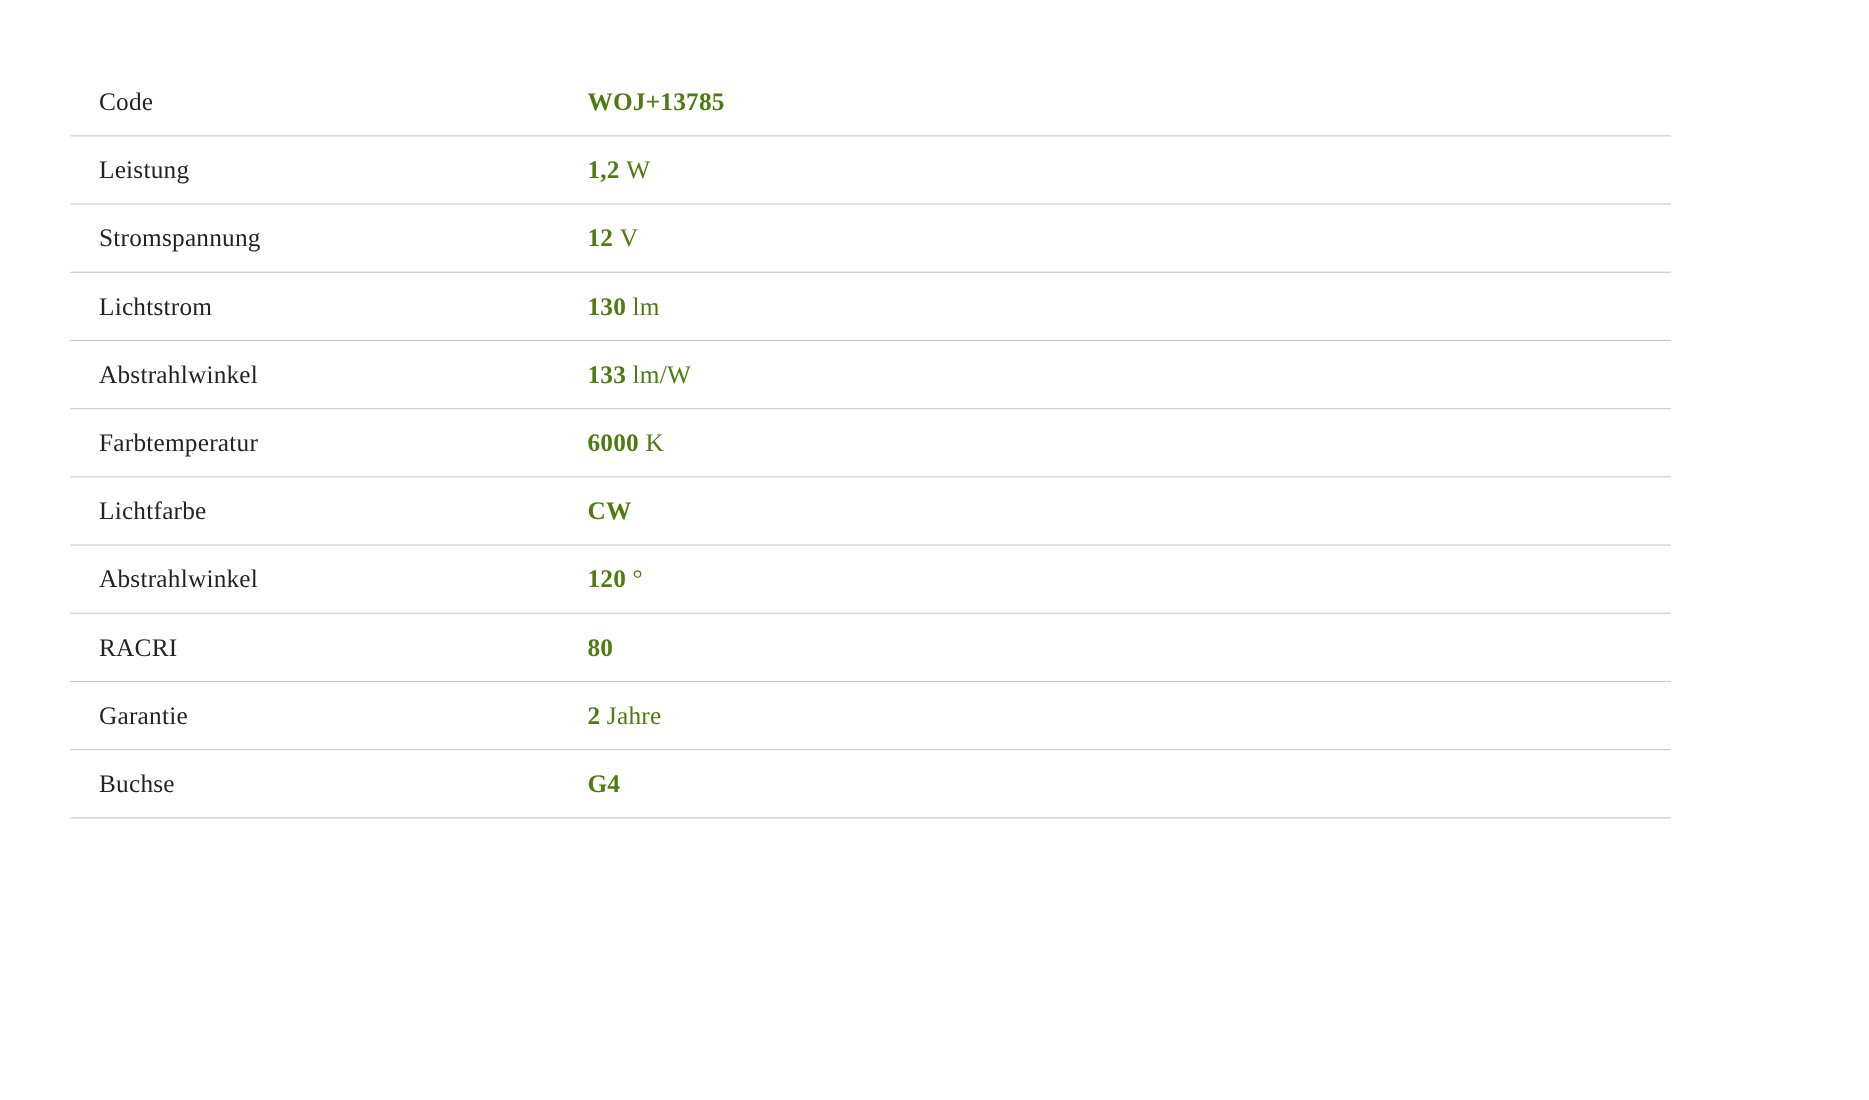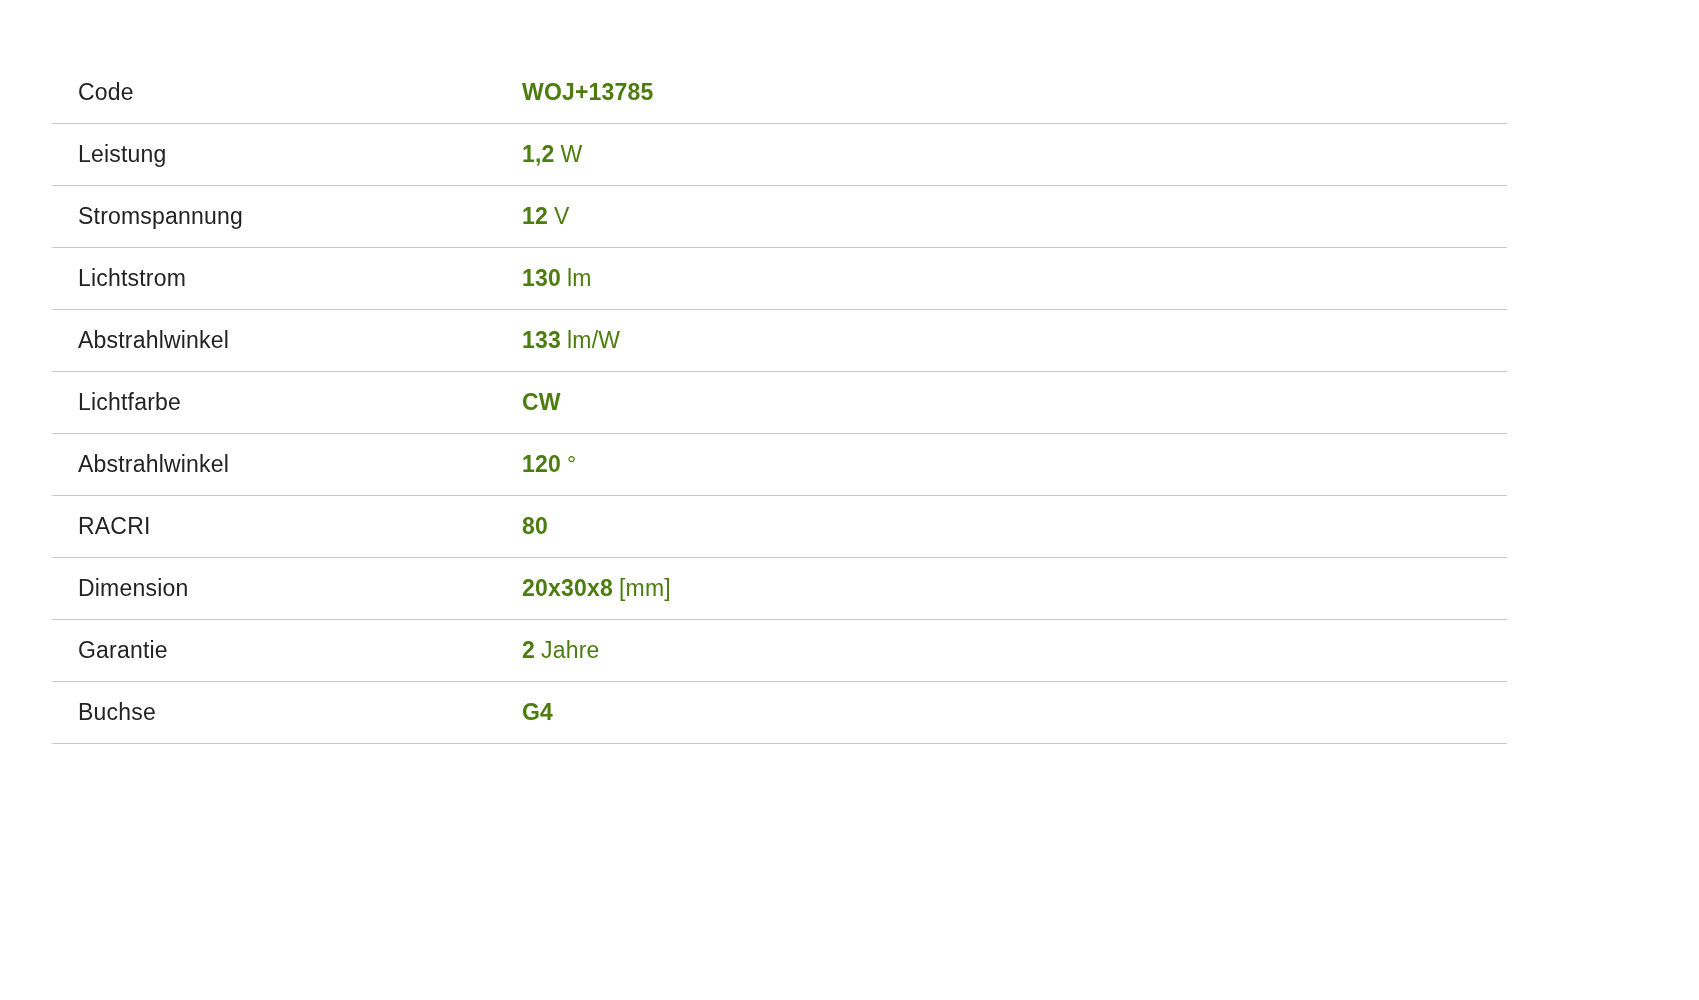--- a/index.html
+++ b/index.html
@@ -9,23 +9,24 @@
   }
   body {
     width: 1699px;
     height: 1000px;
     font-family: "Liberation Sans", sans-serif;
     color: #1a1a1a;
     overflow: hidden;
   }
   .spec-sheet {
     position: absolute;
-    left: 52px;
+    left: 64px;
     top: 62px;
     width: 1455px;
+    font-family: Liberation Serif, serif;
   }
   .spec-table {
     width: 100%;
     border-collapse: collapse;
     table-layout: fixed;
   }
   .spec-table tr {
     border-bottom: 1px solid #c9c9c9;
   }
   .spec-table td {
@@ -85,41 +86,41 @@
           <span class="v-main">130</span><span class="v-unit">lm</span>
         </td>
       </tr>
       <tr>
         <td class="label">Abstrahlwinkel</td>
         <td class="value">
           <span class="v-main">133</span><span class="v-unit">lm/W</span>
         </td>
       </tr>
       <tr>
+        <td class="label">Farbtemperatur</td>
+        <td class="value">
+          <span class="v-main">6000</span><span class="v-unit">K</span>
+        </td>
+      </tr>
+      <tr>
         <td class="label">Lichtfarbe</td>
         <td class="value">
           <span class="v-main">CW</span><span class="v-unit"></span>
         </td>
       </tr>
       <tr>
         <td class="label">Abstrahlwinkel</td>
         <td class="value">
           <span class="v-main">120</span><span class="v-unit">°</span>
         </td>
       </tr>
       <tr>
         <td class="label">RACRI</td>
         <td class="value">
           <span class="v-main">80</span><span class="v-unit"></span>
-        </td>
-      </tr>
-      <tr>
-        <td class="label">Dimension</td>
-        <td class="value">
-          <span class="v-main">20x30x8</span><span class="v-unit">[mm]</span>
         </td>
       </tr>
       <tr>
         <td class="label">Garantie</td>
         <td class="value">
           <span class="v-main">2</span><span class="v-unit">Jahre</span>
         </td>
       </tr>
       <tr>
         <td class="label">Buchse</td>

